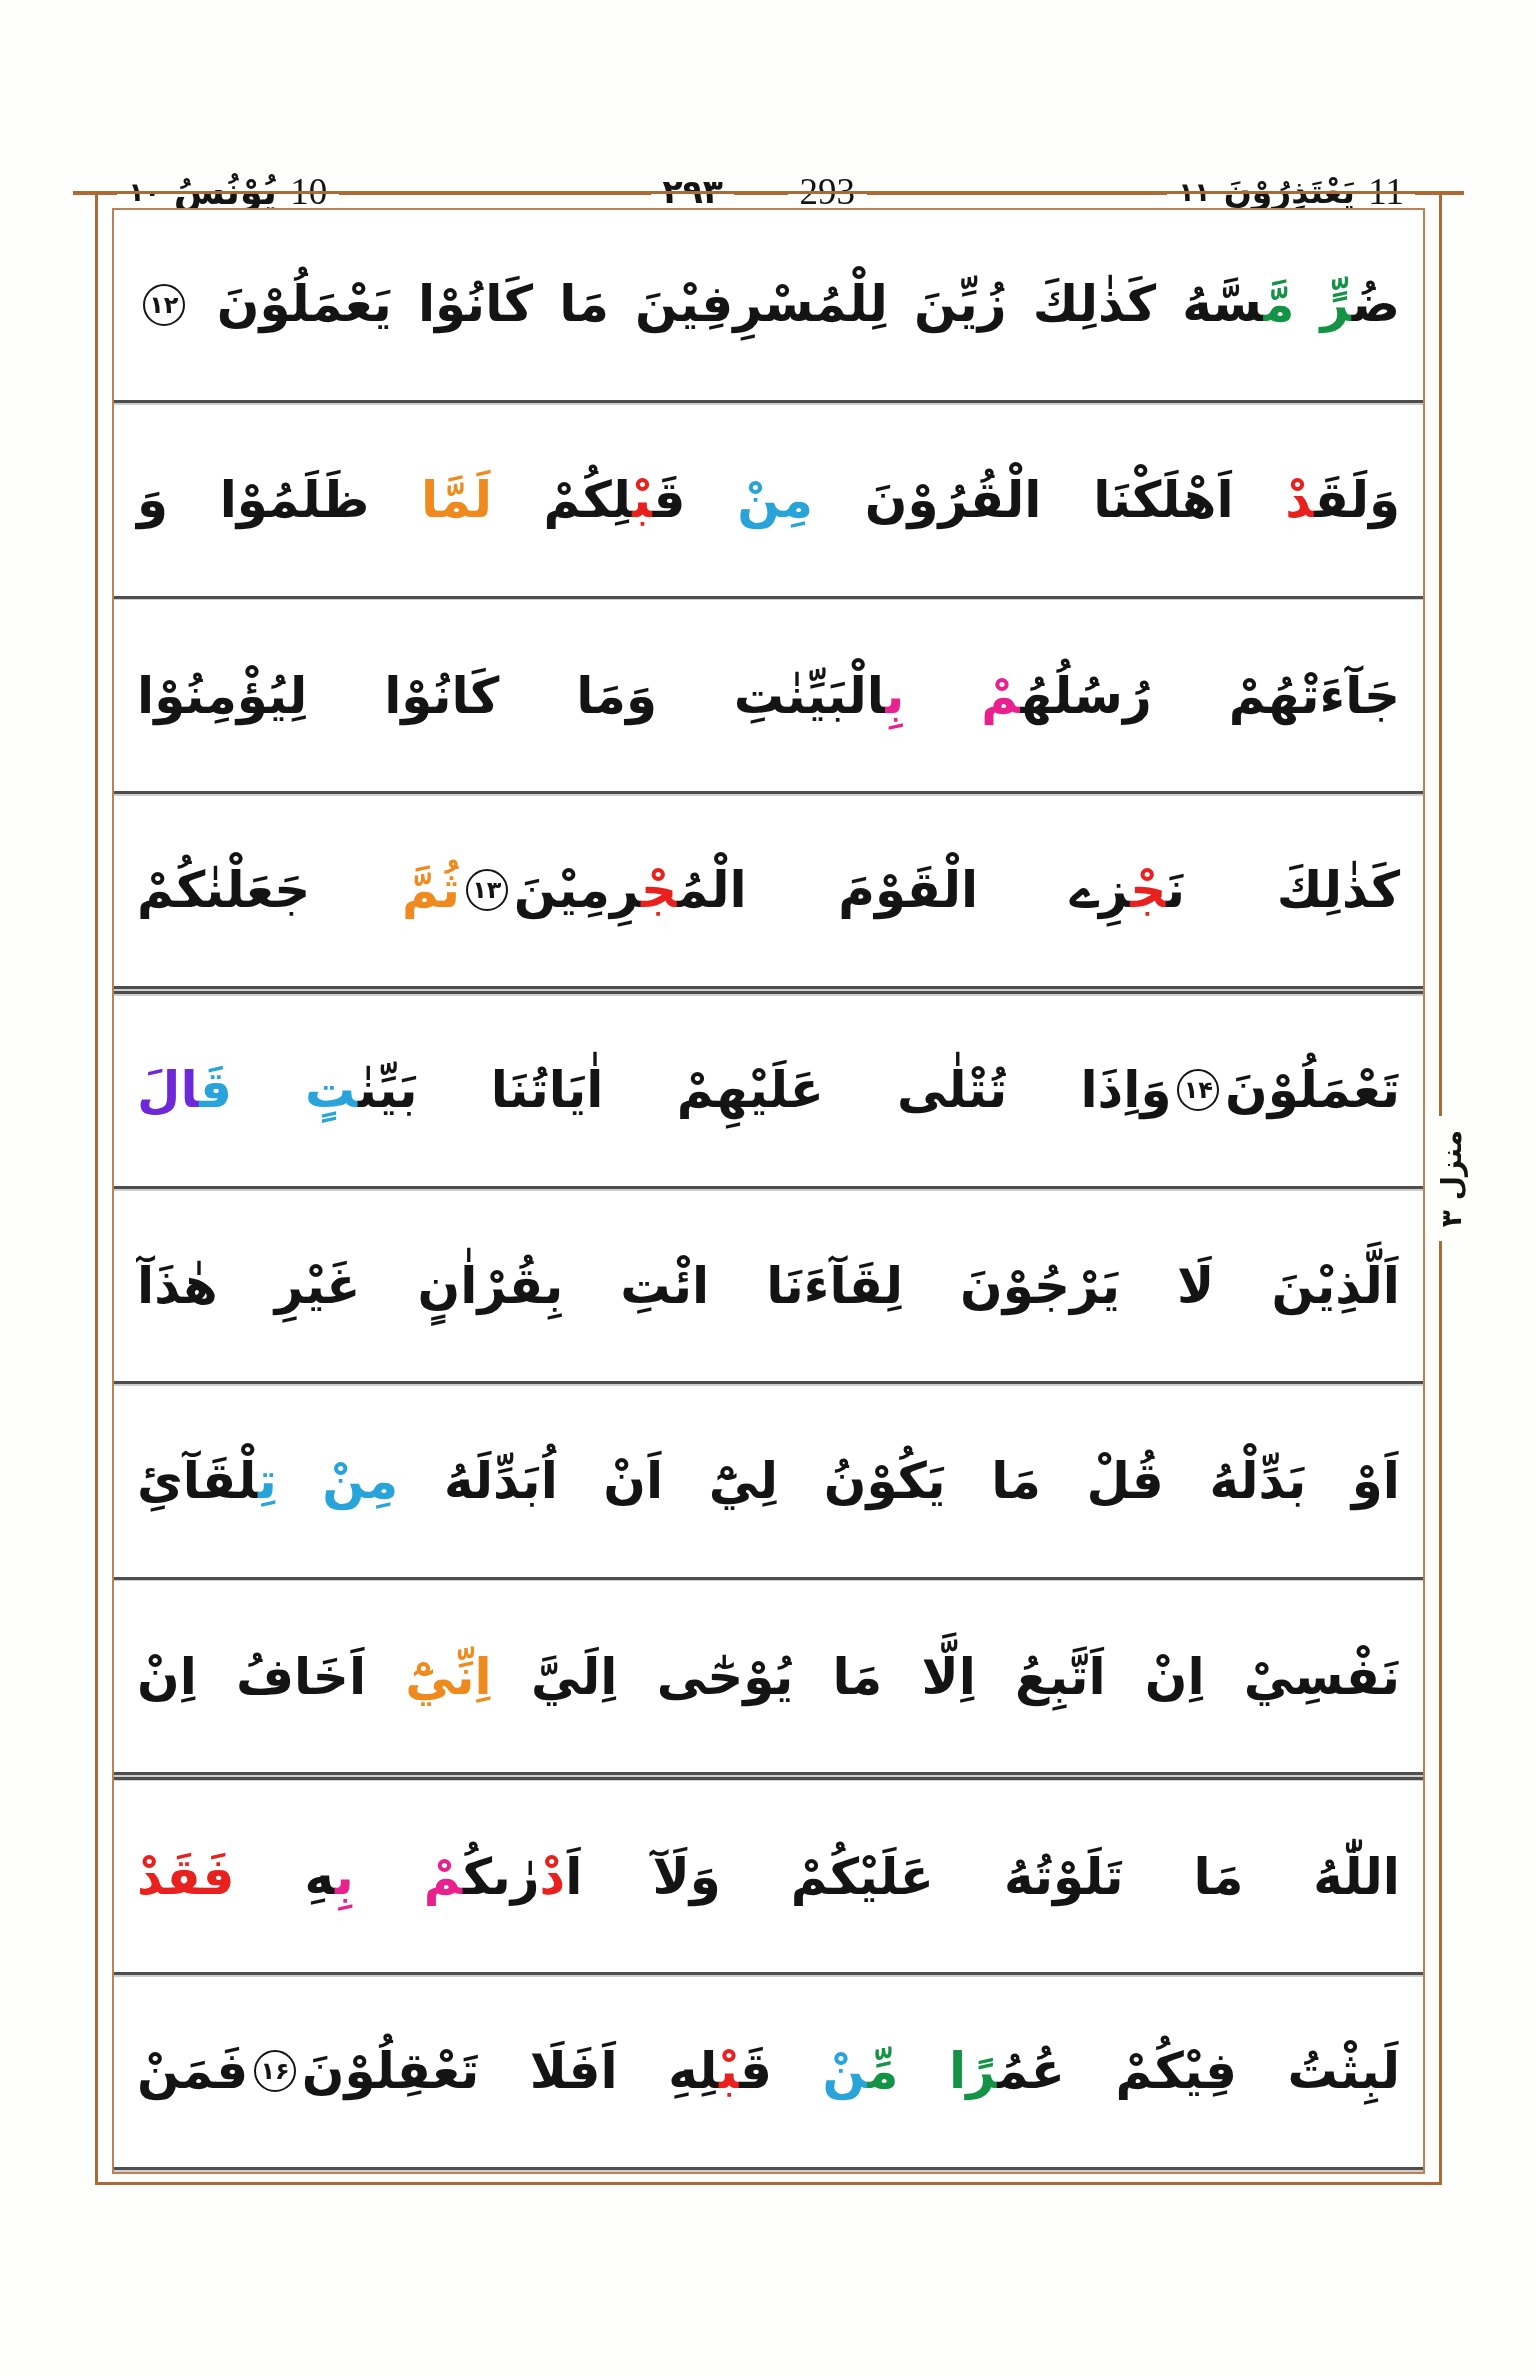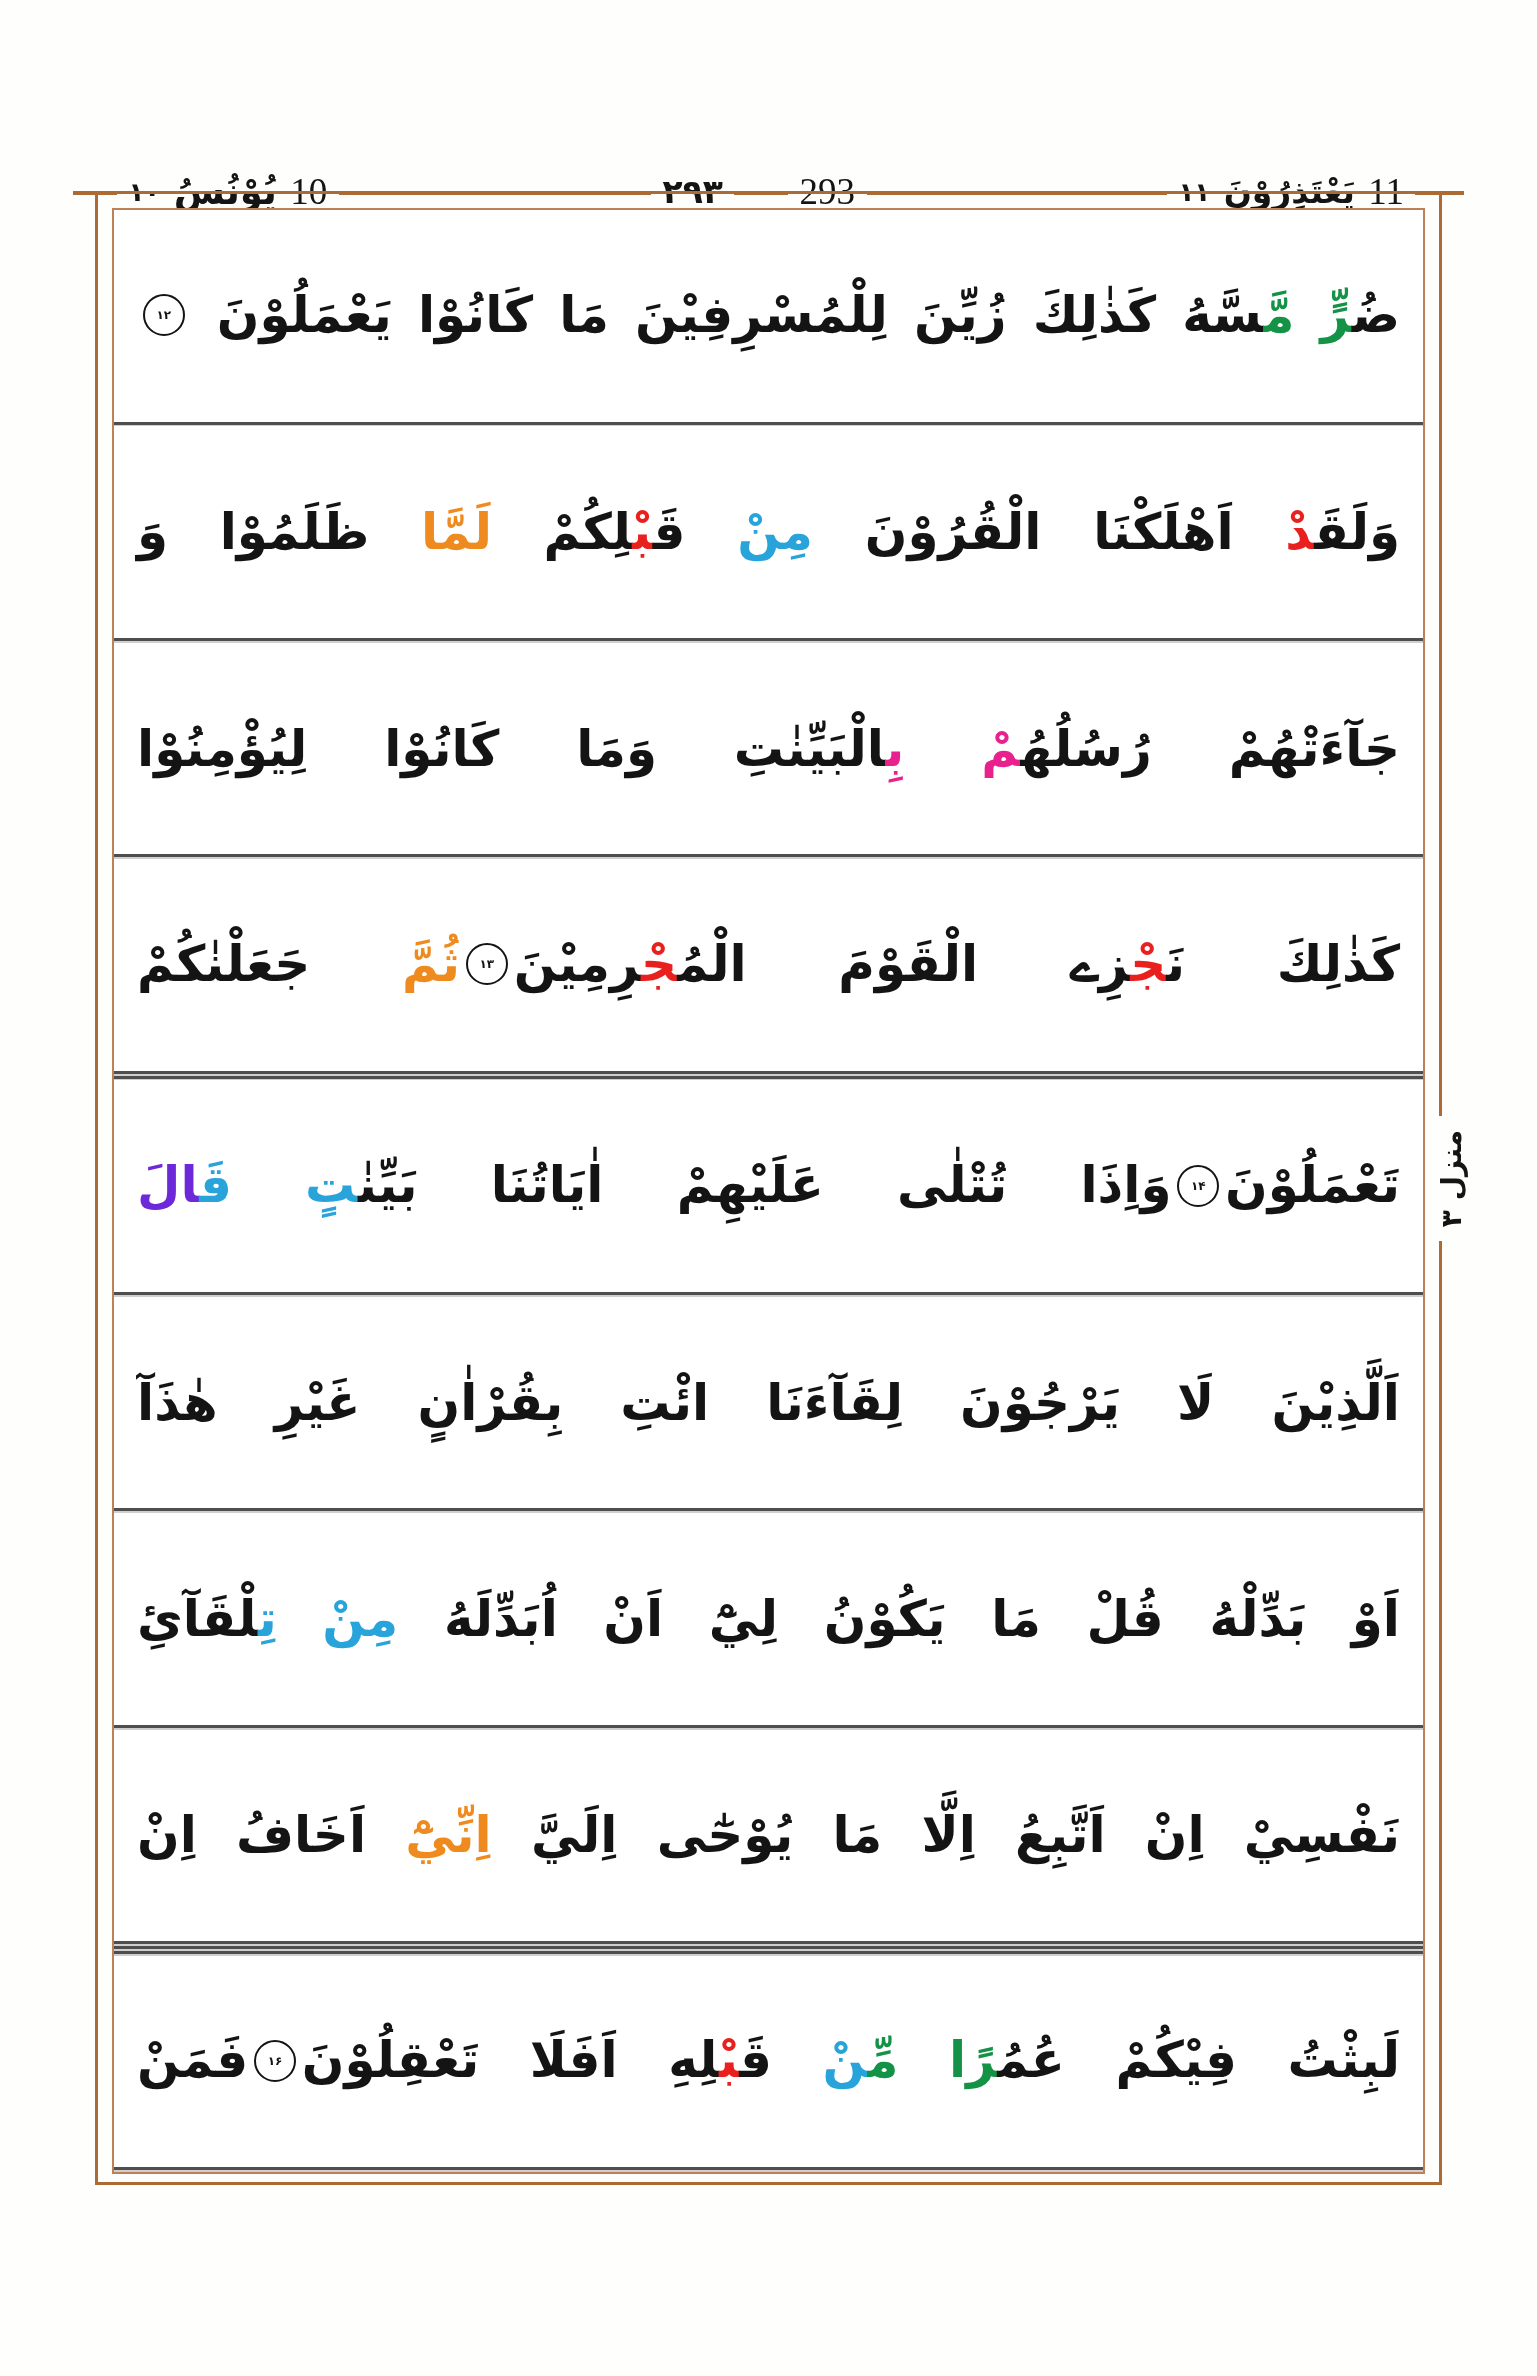--- a/index.html
+++ b/index.html
@@ -56,21 +56,21 @@
   .sep{
     height:4.8px;flex:none;
     background:linear-gradient(to bottom,
       var(--separator-dark) 0,var(--separator-dark) 2.9px,
       var(--separator-light) 2.9px,var(--separator-light) 4.8px);
   }
   .vc{
     display:inline-flex;align-items:center;justify-content:center;
     width:42px;height:42px;box-sizing:border-box;
     border:2.9px solid var(--ink);border-radius:50%;
-    font-size:12px;font-weight:bold;color:var(--ink);
+    font-size:24px;font-weight:bold;color:var(--ink);
     vertical-align:middle;margin:0 5.8px 5.8px 5.8px;line-height:1;
   }
   
   .side-label{
     position:absolute;left:1430px;top:1116px;width:44px;height:125px;
     background:#fefefc;
     display:flex;align-items:center;justify-content:center;
   }
   .side-label span{
     transform:rotate(-90deg);
@@ -136,20 +136,23 @@
         <div class="sep"></div>
         <div class="line">
           <p class="ayah"><span style="color: rgb(20, 20, 20);">اَوْ بَدِّلْهُ قُلْ مَا يَكُوْنُ لِيْٓ اَنْ اُبَدِّلَهُ </span><span style="color: rgb(41, 164, 218);">مِنْ تِ</span><span style="color: rgb(20, 20, 20);">لْقَآئِ</span></p>
         </div>
         <div class="sep"></div>
         <div class="line">
           <p class="ayah"><span style="color: rgb(20, 20, 20);">نَفْسِيْ اِنْ اَتَّبِعُ اِلَّا مَا يُوْحٰٓى اِلَيَّ </span><span style="color: rgb(239, 139, 30);">اِنِّيْٓ</span><span style="color: rgb(20, 20, 20);"> اَخَافُ اِنْ</span></p>
         </div>
         <div class="sep"></div>
         <div class="sep"></div>
+        <div class="line">
+          <p class="ayah"><span style="color: rgb(20, 20, 20);">اللّٰهُ مَا تَلَوْتُهُ عَلَيْكُمْ وَلَآ اَ</span><span style="color: rgb(232, 33, 31);">دْ</span><span style="color: rgb(20, 20, 20);">رٰىكُ</span><span style="color: rgb(233, 33, 142);">مْ بِ</span><span style="color: rgb(20, 20, 20);">هِ </span><span style="color: rgb(232, 33, 31);">فَقَدْ</span></p>
+        </div>
         <div class="sep"></div>
         <div class="line">
           <p class="ayah"><span style="color: rgb(20, 20, 20);">لَبِثْتُ فِيْكُمْ عُمُ</span><span style="color: rgb(20, 147, 71);">رًا مِّ</span><span style="color: rgb(41, 164, 218);">نْ</span><span style="color: rgb(20, 20, 20);"> قَ</span><span style="color: rgb(232, 33, 31);">بْ</span><span style="color: rgb(20, 20, 20);">لِهِ اَفَلَا تَعْقِلُوْنَ</span><span class="vc">۱۶</span><span style="color: rgb(20, 20, 20);">فَمَنْ</span></p>
         </div>
         <div class="sep"></div>
       </div>
   </div>
 
   <div class="side-label">
     <span>منزل ٣</span>

